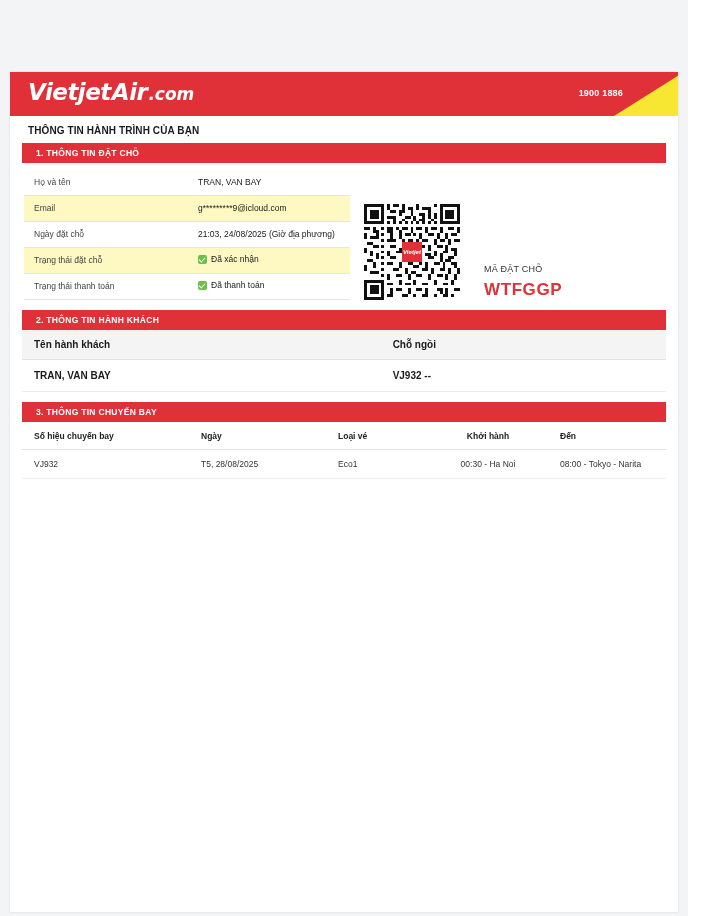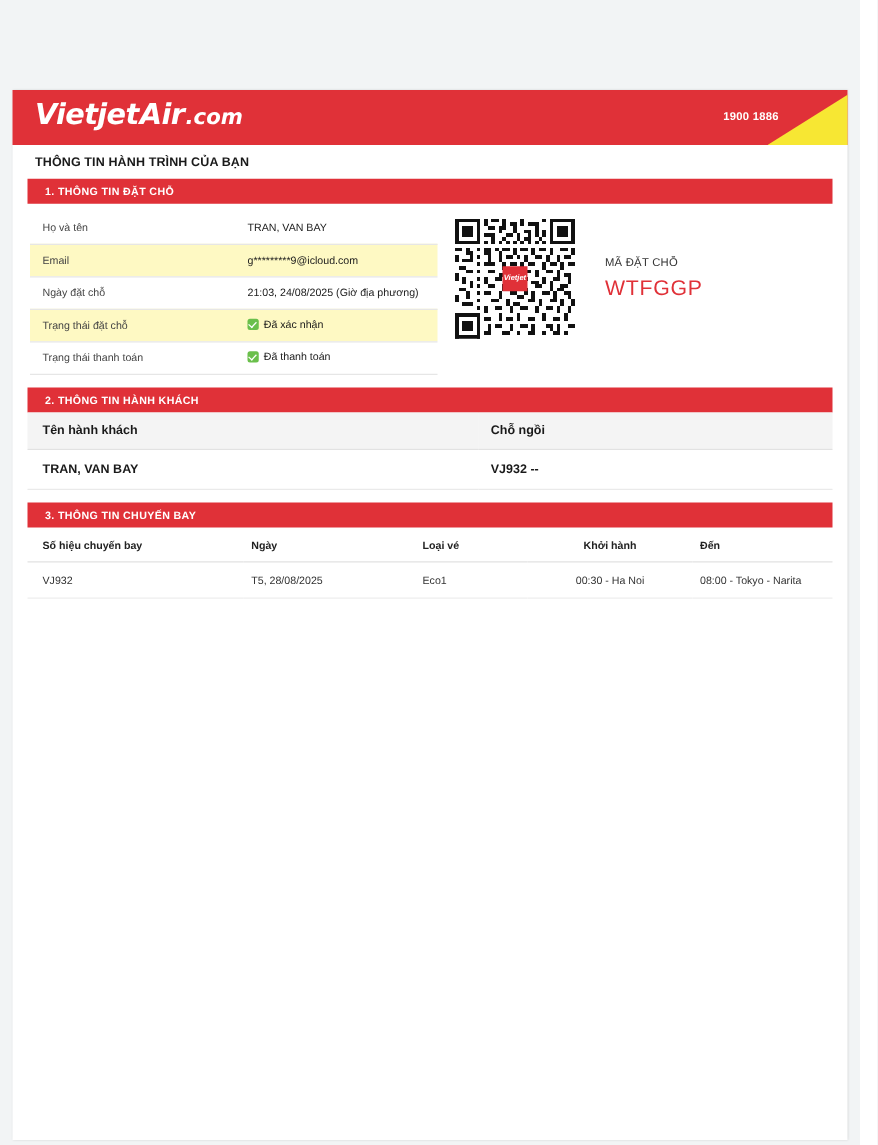--- a/index.html
+++ b/index.html
@@ -180,21 +180,21 @@
     width: 3px;
     height: 5px;
     border: solid #ffffff;
     border-width: 0 1.4px 1.4px 0;
     transform: rotate(42deg);
   }
 
   .qr-area {
     flex: 1;
     display: flex;
-    align-items: flex-start;
+    align-items: flex-end;
     padding-left: 14px;
     padding-top: 6px;
   }
   .qr-box {
     width: 96px;
     height: 96px;
     position: relative;
     background: #ffffff;
   }
   .qr-box svg { display: block; }
@@ -221,21 +221,21 @@
     padding-top: 30px;
   }
   .pnr-label {
     font-size: 9px;
     color: #333333;
     letter-spacing: 0.2px;
   }
   .pnr-code {
     margin-top: 6px;
     font-size: 17px;
-    font-weight: normal;
+    font-weight: bold;
     color: #e03138;
     letter-spacing: 0.6px;
   }
 
   
   .pax-table {
     width: calc(100% - 24px);
     margin: 0 12px;
     border-collapse: collapse;
   }

